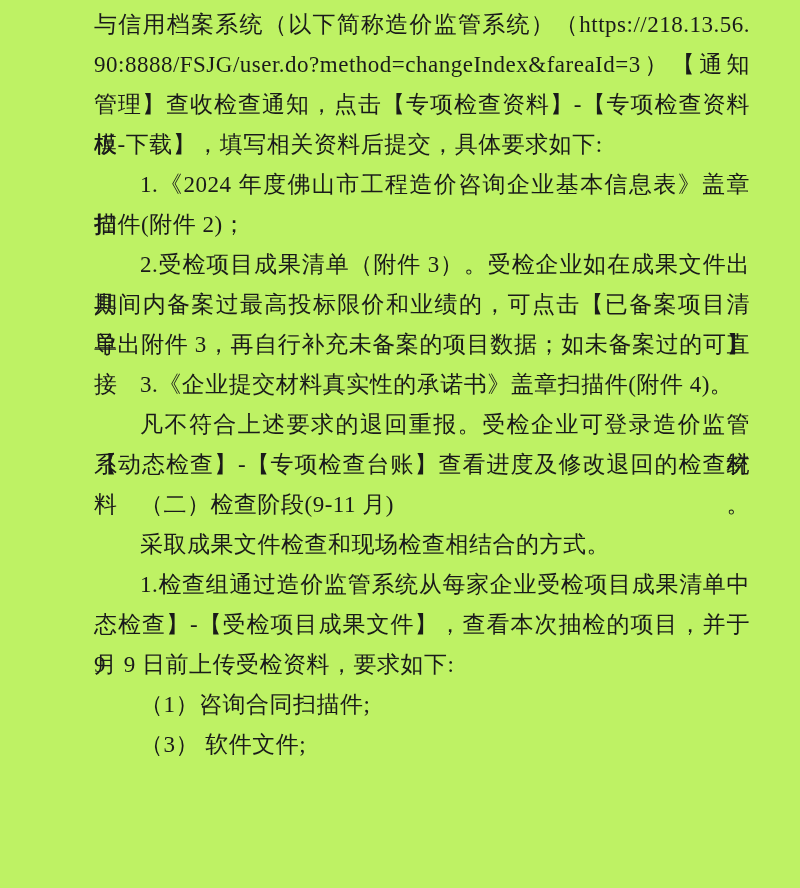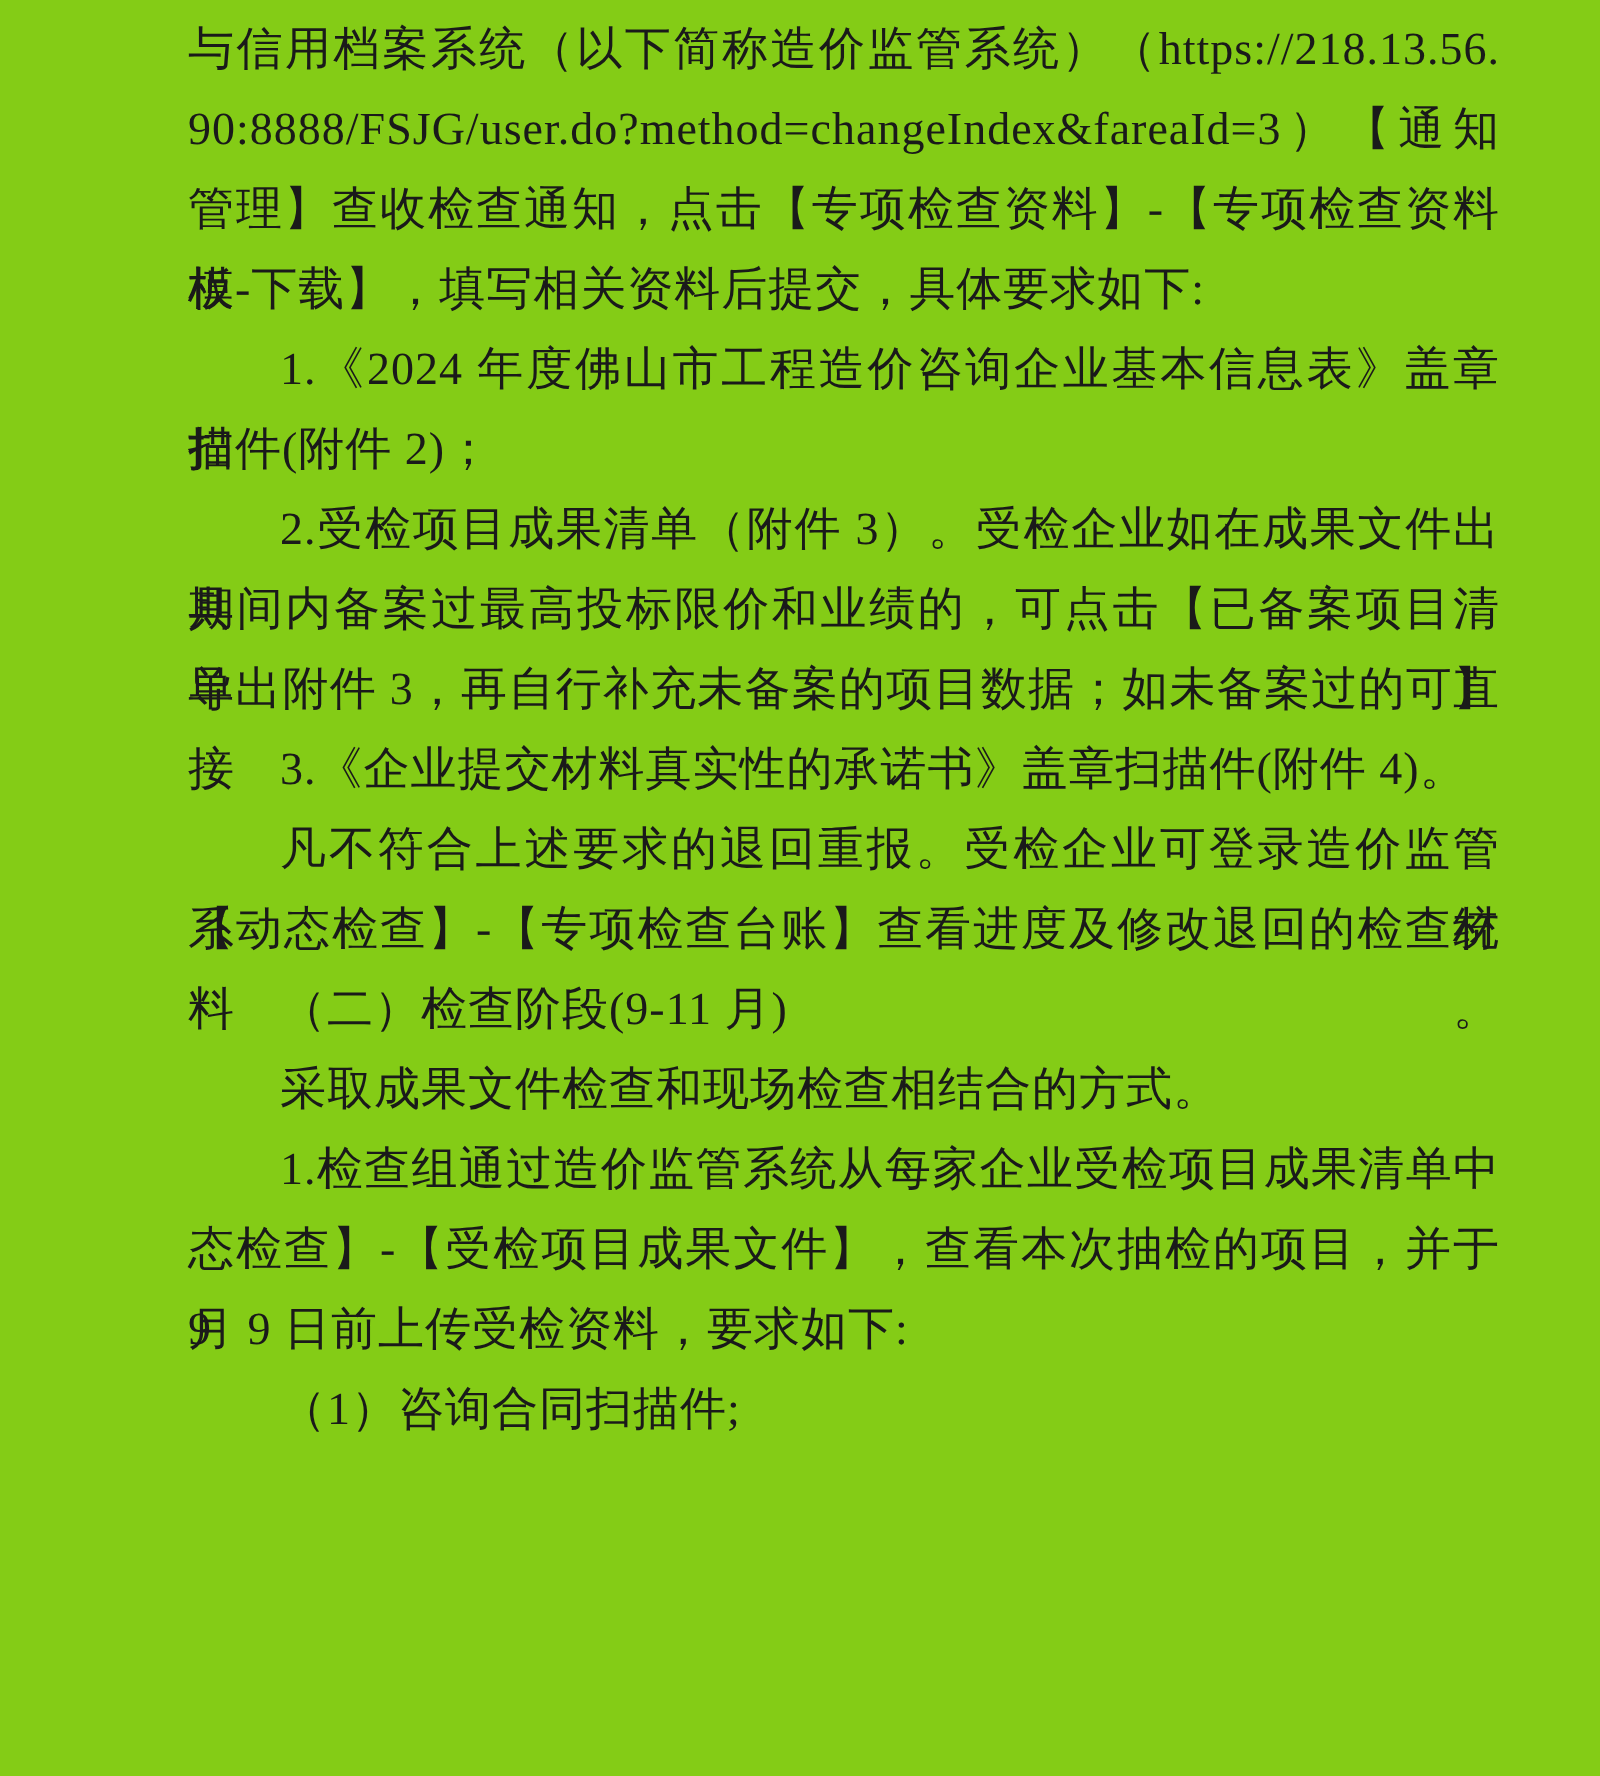--- a/index.html
+++ b/index.html
@@ -11,21 +11,21 @@
     height: 888px;
     background: #ffffff;
     overflow: hidden;
     font-family: "Liberation Serif", "DejaVu Serif", serif;
   }
   .page {
     box-sizing: border-box;
     width: 800px;
     height: 888px;
     padding: 5px 50px 0 94px;
-    background: #84cc16;
+    background: #bef264;
   }
   .line {
     height: 40px;
     line-height: 40px;
     font-size: 23px;
     color: #1a1a1a;
     letter-spacing: 0.5px;
     white-space: nowrap;
     overflow: visible;
     text-align: left;
@@ -56,13 +56,14 @@
   <div class="line fill">导出附件 3，再自行补充未备案的项目数据；如未备案过的可直接</div>
   <div class="line indent">3.《企业提交材料真实性的承诺书》盖章扫描件(附件 4)。</div>
   <div class="line indent fill">凡不符合上述要求的退回重报。受检企业可登录造价监管系统</div>
   <div class="line fill">【动态检查】-【专项检查台账】查看进度及修改退回的检查材料。</div>
   <div class="line indent">（二）检查阶段(9-11 月)</div>
   <div class="line indent">采取成果文件检查和现场检查相结合的方式。</div>
   <div class="line indent fill">1.检查组通过造价监管系统从每家企业受检项目成果清单中</div>
   <div class="line fill">态检查】-【受检项目成果文件】，查看本次抽检的项目，并于 9</div>
   <div class="line">月 9 日前上传受检资料，要求如下:</div>
   <div class="line indent">（1）咨询合同扫描件;</div>
+  <div class="line indent">（3） 软件文件;</div>
 </main>
 
 </body></html>

